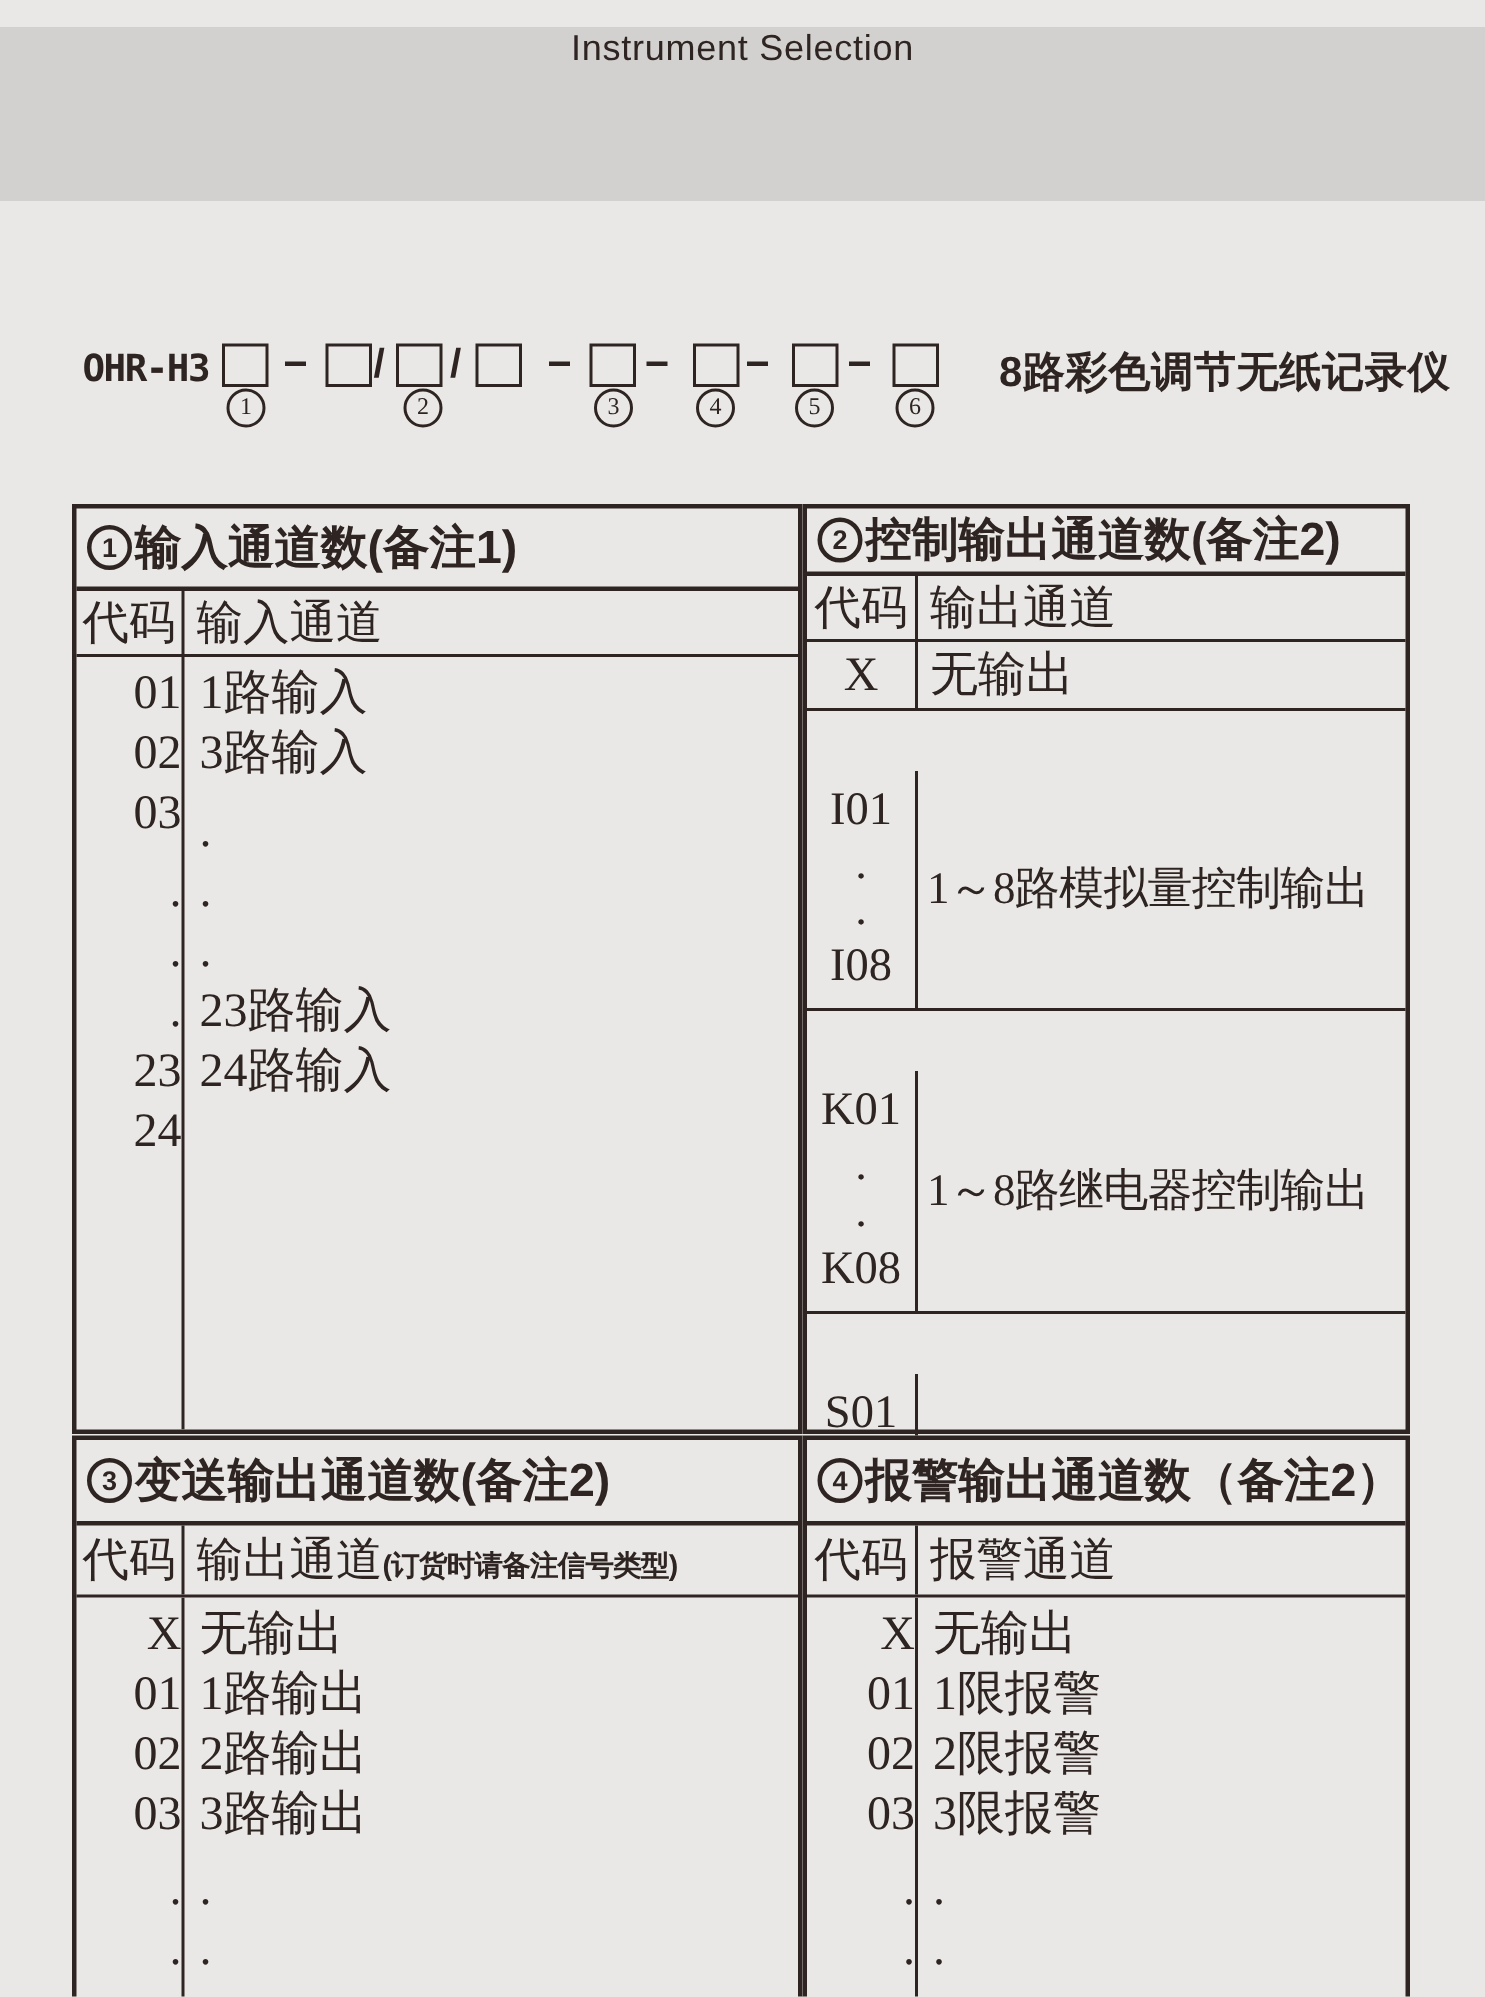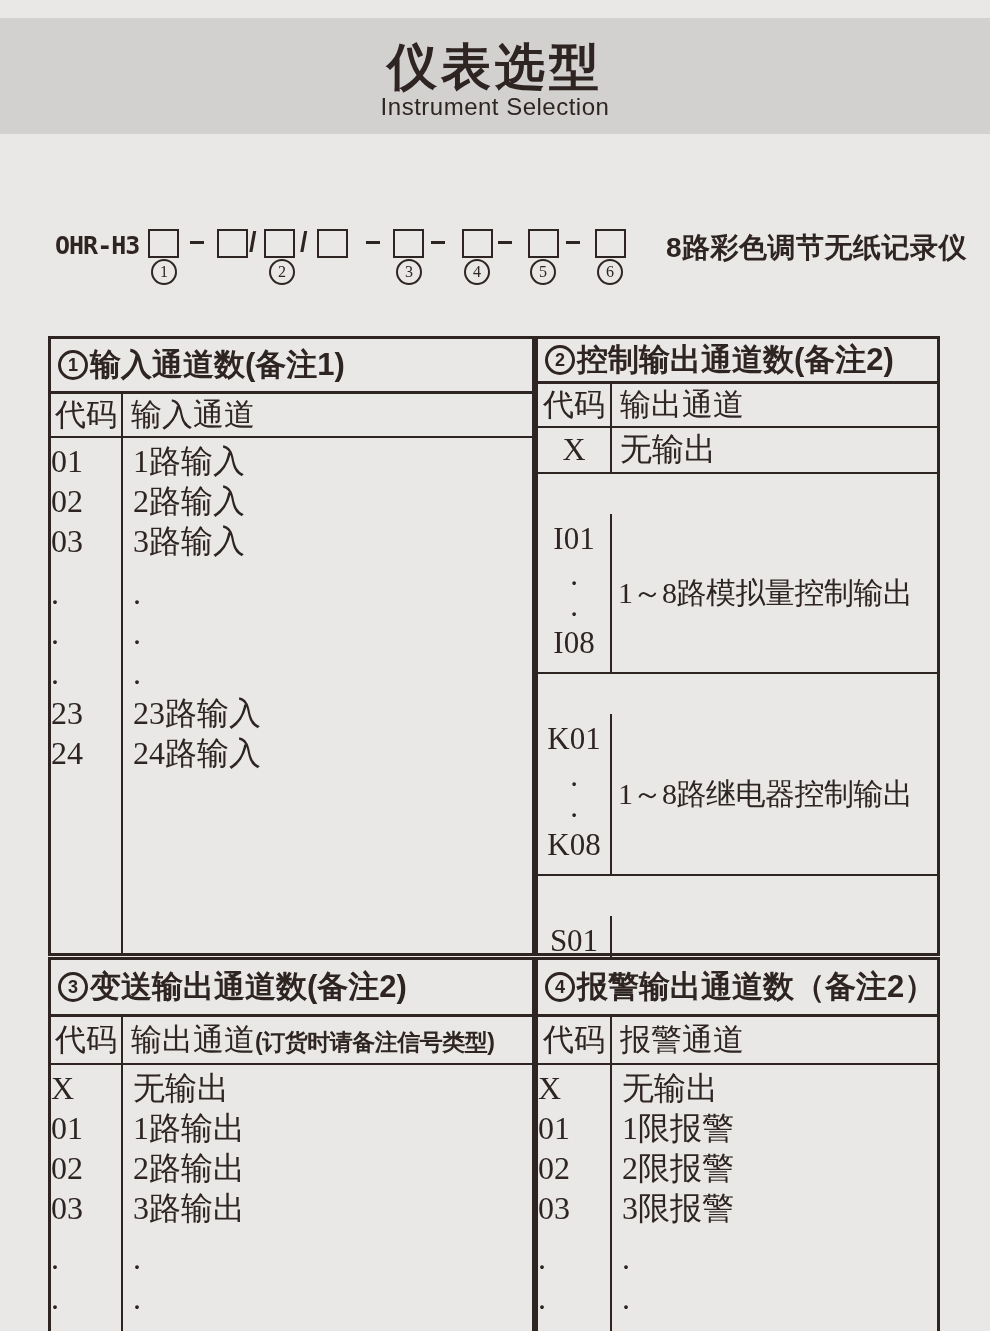--- a/index.html
+++ b/index.html
@@ -32,27 +32,27 @@
   
   .tblwrap{position:absolute;left:48px;width:892px;display:flex;}
   .tbl{border:3px solid var(--ink);box-sizing:border-box;background:var(--page-bg);display:flex;flex-direction:column;}
   .tbl-l{width:487px;}
   .tbl-r{width:405px;}
   .hdr{display:flex;align-items:center;border-bottom:3px solid var(--ink);padding-left:7px;font-weight:bold;font-size:31px;letter-spacing:0;white-space:nowrap;}
   .hdr .h-circ{flex:0 0 auto;width:24px;height:24px;border:3px solid var(--ink);border-radius:50%;display:flex;align-items:center;justify-content:center;font-size:18px;font-weight:bold;margin-right:2px;}
   .subhdr{display:flex;border-bottom:2px solid var(--ink);font-family:var(--serif);font-size:31px;align-items:center;}
   .subhdr .codehead{box-sizing:border-box;text-align:center;border-right:2px solid var(--ink);align-self:stretch;display:flex;align-items:center;justify-content:center;}
   .subhdr .deschead{padding-left:8px;white-space:nowrap;}
-  .subhdr .descnote{font-family:var(--sans);font-weight:bold;font-size:23px;letter-spacing:-0.5px;}
+  .subhdr .descnote{font-family:var(--sans);font-weight:bold;font-size:19px;letter-spacing:-0.5px;}
   .w72{width:72px;}
   .w74{width:74px;}
 
   .data{display:flex;flex:1 1 auto;overflow:hidden;font-family:var(--serif);font-size:32px;}
   .data .col{display:flex;flex-direction:column;padding-top:3px;box-sizing:border-box;}
-  .data .col.code{border-right:2px solid var(--ink);text-align:left;}
+  .data .col.code{border-right:2px solid var(--ink);text-align:right;}
   .data .col.desc{flex:1;}
   .rrow{height:40px;line-height:40px;flex:0 0 auto;}
   .col.desc .rrow{padding-left:10px;}
   .m12{margin-top:12px;}
   .m8{margin-top:10px;}
 
   
   .xrow{display:flex;border-bottom:2px solid var(--ink);font-family:var(--serif);font-size:32px;height:44px;flex:0 0 auto;}
   .xrow .codecell{width:74px;box-sizing:border-box;border-right:2px solid var(--ink);text-align:center;line-height:42px;}
   .xrow .desccell{flex:1;line-height:42px;padding-left:8px;}
@@ -61,21 +61,20 @@
   .grp .codes{width:74px;box-sizing:border-box;border-right:2px solid var(--ink);display:flex;flex-direction:column;justify-content:space-between;text-align:center;font-size:31px;padding:7px 0 11px 0;}
   .grp .codes .dot{line-height:.8;}
   .grp .gdesc{flex:1;display:flex;flex-direction:column;justify-content:center;font-size:30px;padding-left:6px;letter-spacing:-0.5px;line-height:1.45;}
 </style>
 </head>
 <body>
 
 <div class="page">
 
   <div class="band">
-    <div class="title">仪表选型</div>
     <div class="subtitle">Instrument Selection</div>
   </div>
 
   <div class="model">
     <span class="m-prefix">OHR-H3</span>
 
     <span class="m-box" style="left:148px"></span>
     <span class="m-dash" style="left:190px"></span>
     <span class="m-box" style="left:217px"></span>
     <span class="m-slash" style="left:249px">/</span>
@@ -130,21 +129,20 @@
           <div class="rrow">02</div>
           <div class="rrow">03</div>
           <div class="rrow m12">.</div>
           <div class="rrow">.</div>
           <div class="rrow">.</div>
           <div class="rrow">23</div>
           <div class="rrow">24</div>
         </div>
         <div class="col desc">
           <div class="rrow">1路输入</div>
-          <div class="rrow">2路输入</div>
           <div class="rrow">3路输入</div>
           <div class="rrow m12">.</div>
           <div class="rrow">.</div>
           <div class="rrow">.</div>
           <div class="rrow">23路输入</div>
           <div class="rrow">24路输入</div>
         </div>
       </div>
     </div>
 

